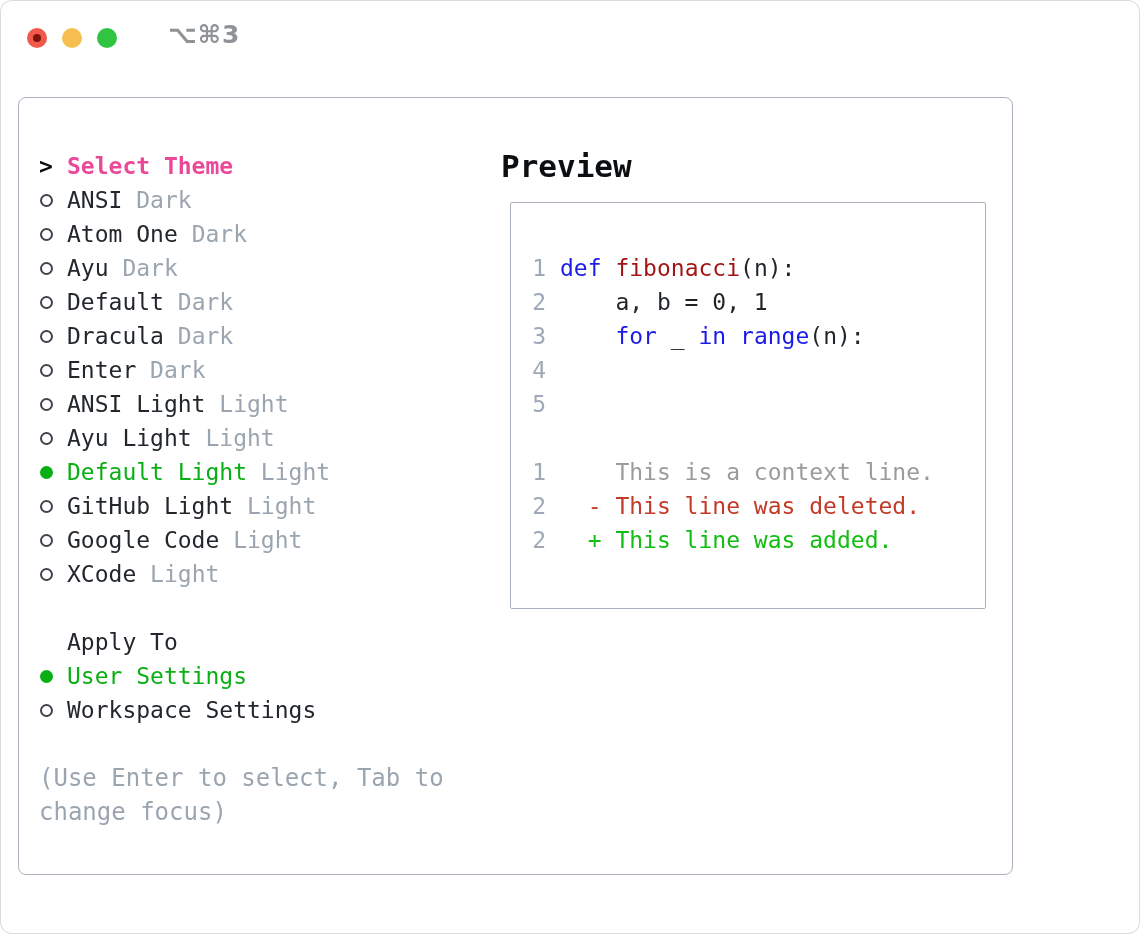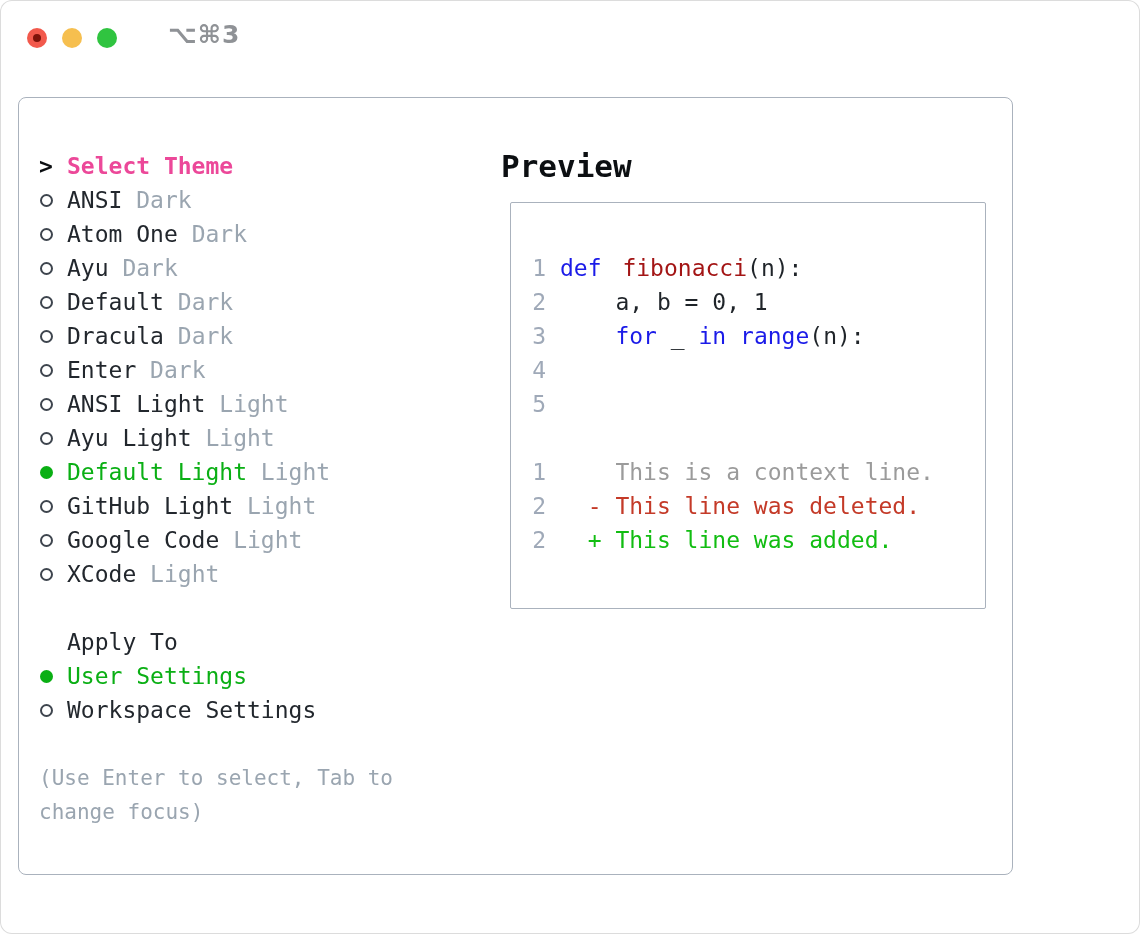--- a/index.html
+++ b/index.html
@@ -33,34 +33,34 @@
   .marker { width:28px; flex:0 0 28px; display:flex; align-items:center; }
   .chevron { font-weight:bold; color:#0c0f12; }
   .circle { width:13px; height:13px; border-radius:50%; border:2px solid #3e454e; margin-left:1px; }
   .circle.filled { border-color:var(--selected-green); background:var(--selected-green); }
   .label { white-space:pre; color:#22272d; }
   .label.header { font-weight:bold; color:#ec4899; }
   .label.selected { color:var(--selected-green); }
   .tag { white-space:pre; color:var(--muted); }
 
   .apply-col { position:absolute; left:20px; top:527px; }
-  .help { position:absolute; left:20px; top:663px; width:424px; font-size:21px;
+  .help { position:absolute; left:20px; top:663px; width:424px; font-size:24px;
     line-height:34px; color:var(--muted); }
 
   
   .preview-title { position:absolute; left:482px; top:51px; height:34px; display:flex; align-items:center;
     font-size:31px; font-weight:bold; color:#0c0f12; }
   .preview-box { position:absolute; left:491px; top:104px; width:476px; height:407px;
     border:1.5px solid var(--panel-border); border-radius:2px; background:#fff; padding:48px 0 0 21px; }
   .code-line { display:flex; height:34px; align-items:center; font-size:23px; }
   .code-line .num { width:14px; flex:0 0 14px; margin-right:14px; text-align:right;
     color:var(--line-number); }
   .code-line .content { white-space:pre; }
   .c-kw { color:var(--keyword); }
-  .c-fn { color:var(--function);margin-left:7px; }
+  .c-fn { color:var(--function); }
   .c-pl { color:var(--plain); }
   .c-ctx { color:var(--context); }
   .c-del { color:var(--deleted);text-align:center; }
   .c-add { color:var(--added); }
 </style>
 </head>
 <body>
 
 <div class="window">
 

